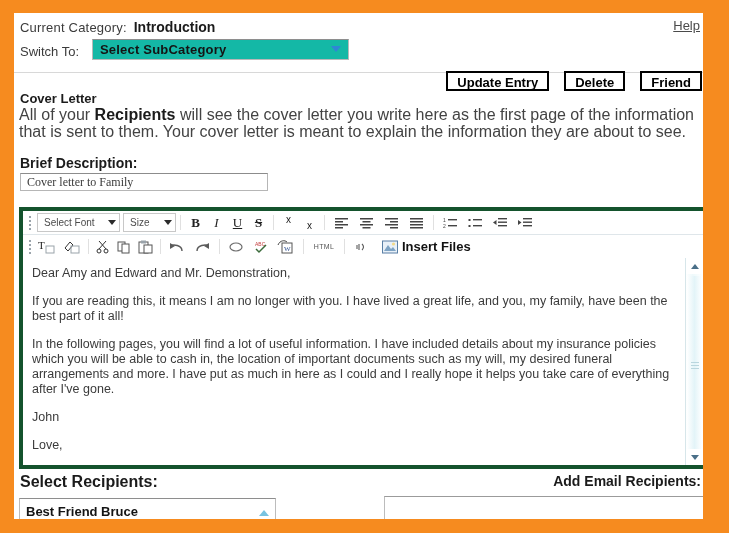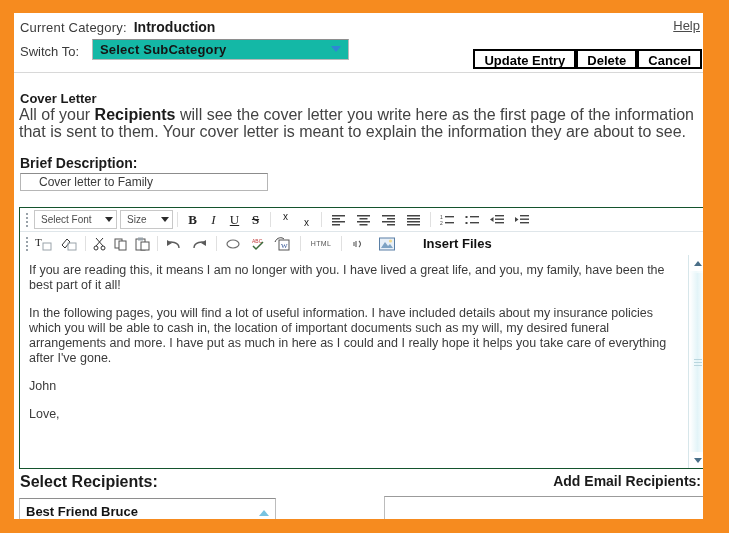--- a/index.html
+++ b/index.html
@@ -82,23 +82,23 @@
     position: absolute;
     right: 7px; top: 6px;
     width: 0; height: 0;
     border-left: 5px solid transparent;
     border-right: 5px solid transparent;
     border-top: 6px solid #2f86d6;
   }
   
   .btnrow {
     position: absolute;
-    right: 1px; top: 36px;
+    right: 1px; top: 58px;
     display: flex;
-    gap: 0;
+    gap: 15px;
     margin-left: 38px;
   }
   .btn {
     border: 2px solid #000000;
     background: #ffffff;
     font-family: "Liberation Sans", sans-serif;
     font-size: 13px;
     font-weight: bold;
     color: #000000;
     padding: 1px 9px 2px 9px;
@@ -142,31 +142,31 @@
     color: #1b1b1b;
   }
   .bd-input {
     position: absolute;
     left: 6px; top: 160px;
     width: 248px; height: 18px;
     box-sizing: border-box;
     border: 1px solid #b6b6b6;
     border-top-color: #8c8c8c;
     background: #ffffff;
-    font-family: Liberation Sans, sans-serif;
+    font-family: Liberation Serif, serif;
     font-size: 12px;
     color: #3a3a3a;
-    padding: 0 18px;
+    padding: 0 6px;
   }
   
   .editor {
     position: absolute;
     left: 5px; top: 194px;
     width: 688px; height: 262px;
-    border: 1px solid #14532d;
+    border: 4px solid #14532d;
     background: #ffffff;
     box-sizing: border-box;
   }
   .tb {
     position: relative;
     height: 23px;
     border-bottom: 1px solid #dfe6ea;
     background: #ffffff;
     display: flex;
     align-items: center;
@@ -221,21 +221,20 @@
     margin: 0 1px;
   }
   .tbtn.wide { width: 23px; }
   .tbtn svg { display: block; }
   .sfz { font-size: 13px; font-family: "Liberation Serif", serif; }
   .insert-files {
     display: flex; align-items: center;
     margin-left: 8px;
     cursor: pointer;
     flex: none;
-    gap: 24px;
   }
   .insert-files .txt {
     font-size: 13px;
     font-weight: bold;
     color: #111111;
     margin-left: 4px;
   }
   .ed-body {
     position: absolute;
     left: 0; top: 47px;
@@ -362,21 +361,21 @@
 
     <div class="subcat-select">
       <span class="value">Select SubCategory</span>
       <span class="chev"></span>
     </div>
 
     <div class="btnrow-rule"></div>
     <div class="btnrow">
       <button class="btn">Update Entry</button>
       <button class="btn">Delete</button>
-      <button class="btn">Cancel</button>
+      <button class="btn">Friend</button>
     </div>
 
     <div class="cl-head">Cover Letter</div>
     <div class="cl-body"><span>All of your </span><b>Recipients</b><span> will see the cover letter you write here as the first page of the information that is sent to them. Your cover letter is meant to explain the information they are about to see.</span></div>
 
     <div class="bd-label">Brief Description:</div>
     <input class="bd-input" type="text" value="Cover letter to Family" style="">
 
     <div class="editor">
 
@@ -578,20 +577,21 @@
               <rect x="0.5" y="1" width="15" height="12" fill="#e8f0f8" stroke="#5a7fa5"></rect>
               <polygon points="2,11 6,5 9,9 11,7 14,11" fill="#7ea3c4"></polygon>
               <circle cx="11.5" cy="4" r="1.6" fill="#f2d98a"></circle>
             </svg>
           <span class="txt">Insert Files</span>
         </span>
       </div>
 
       <div class="ed-body">
         <div class="ed-text">
+          <p>Dear Amy and Edward and Mr. Demonstration,</p>
           <p>If you are reading this, it means I am no longer with you. I have lived a great life, and you, my family, have been the best part of it all!</p>
           <p>In the following pages, you will find a lot of useful information. I have included details about my insurance policies which you will be able to cash in, the location of important documents such as my will, my desired funeral arrangements and more. I have put as much in here as I could and I really hope it helps you take care of everything after I've gone.</p>
           <p>John</p>
           <p>Love,</p>
         </div>
         <div class="scrollbar">
           <div class="sb-arrow up">
               <span class="sb-tri-up"></span>
             </div>
           <div class="sb-thumb">

